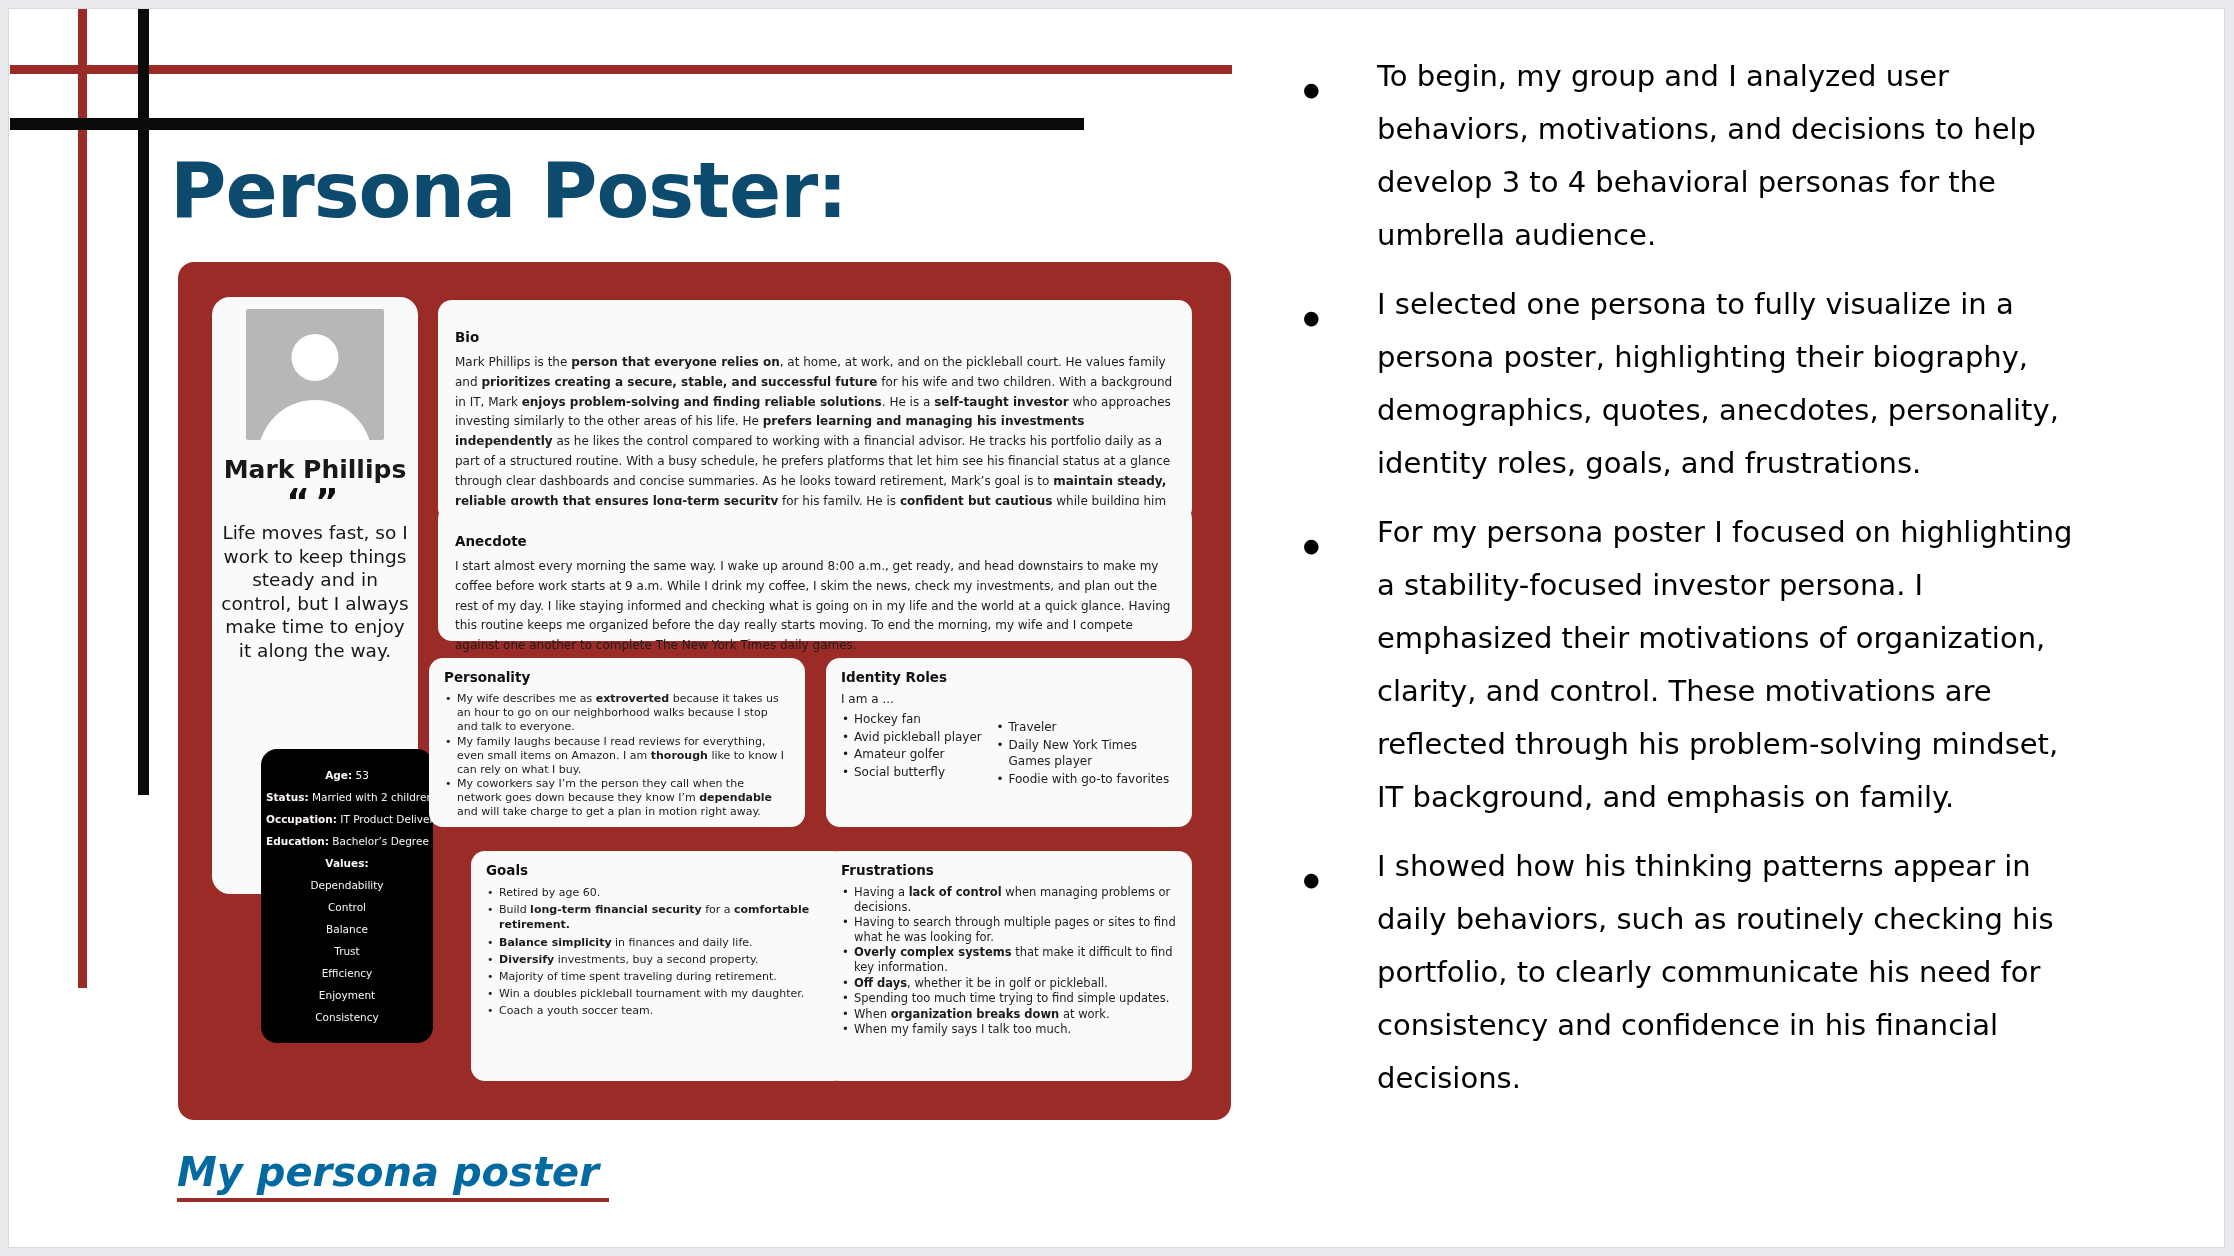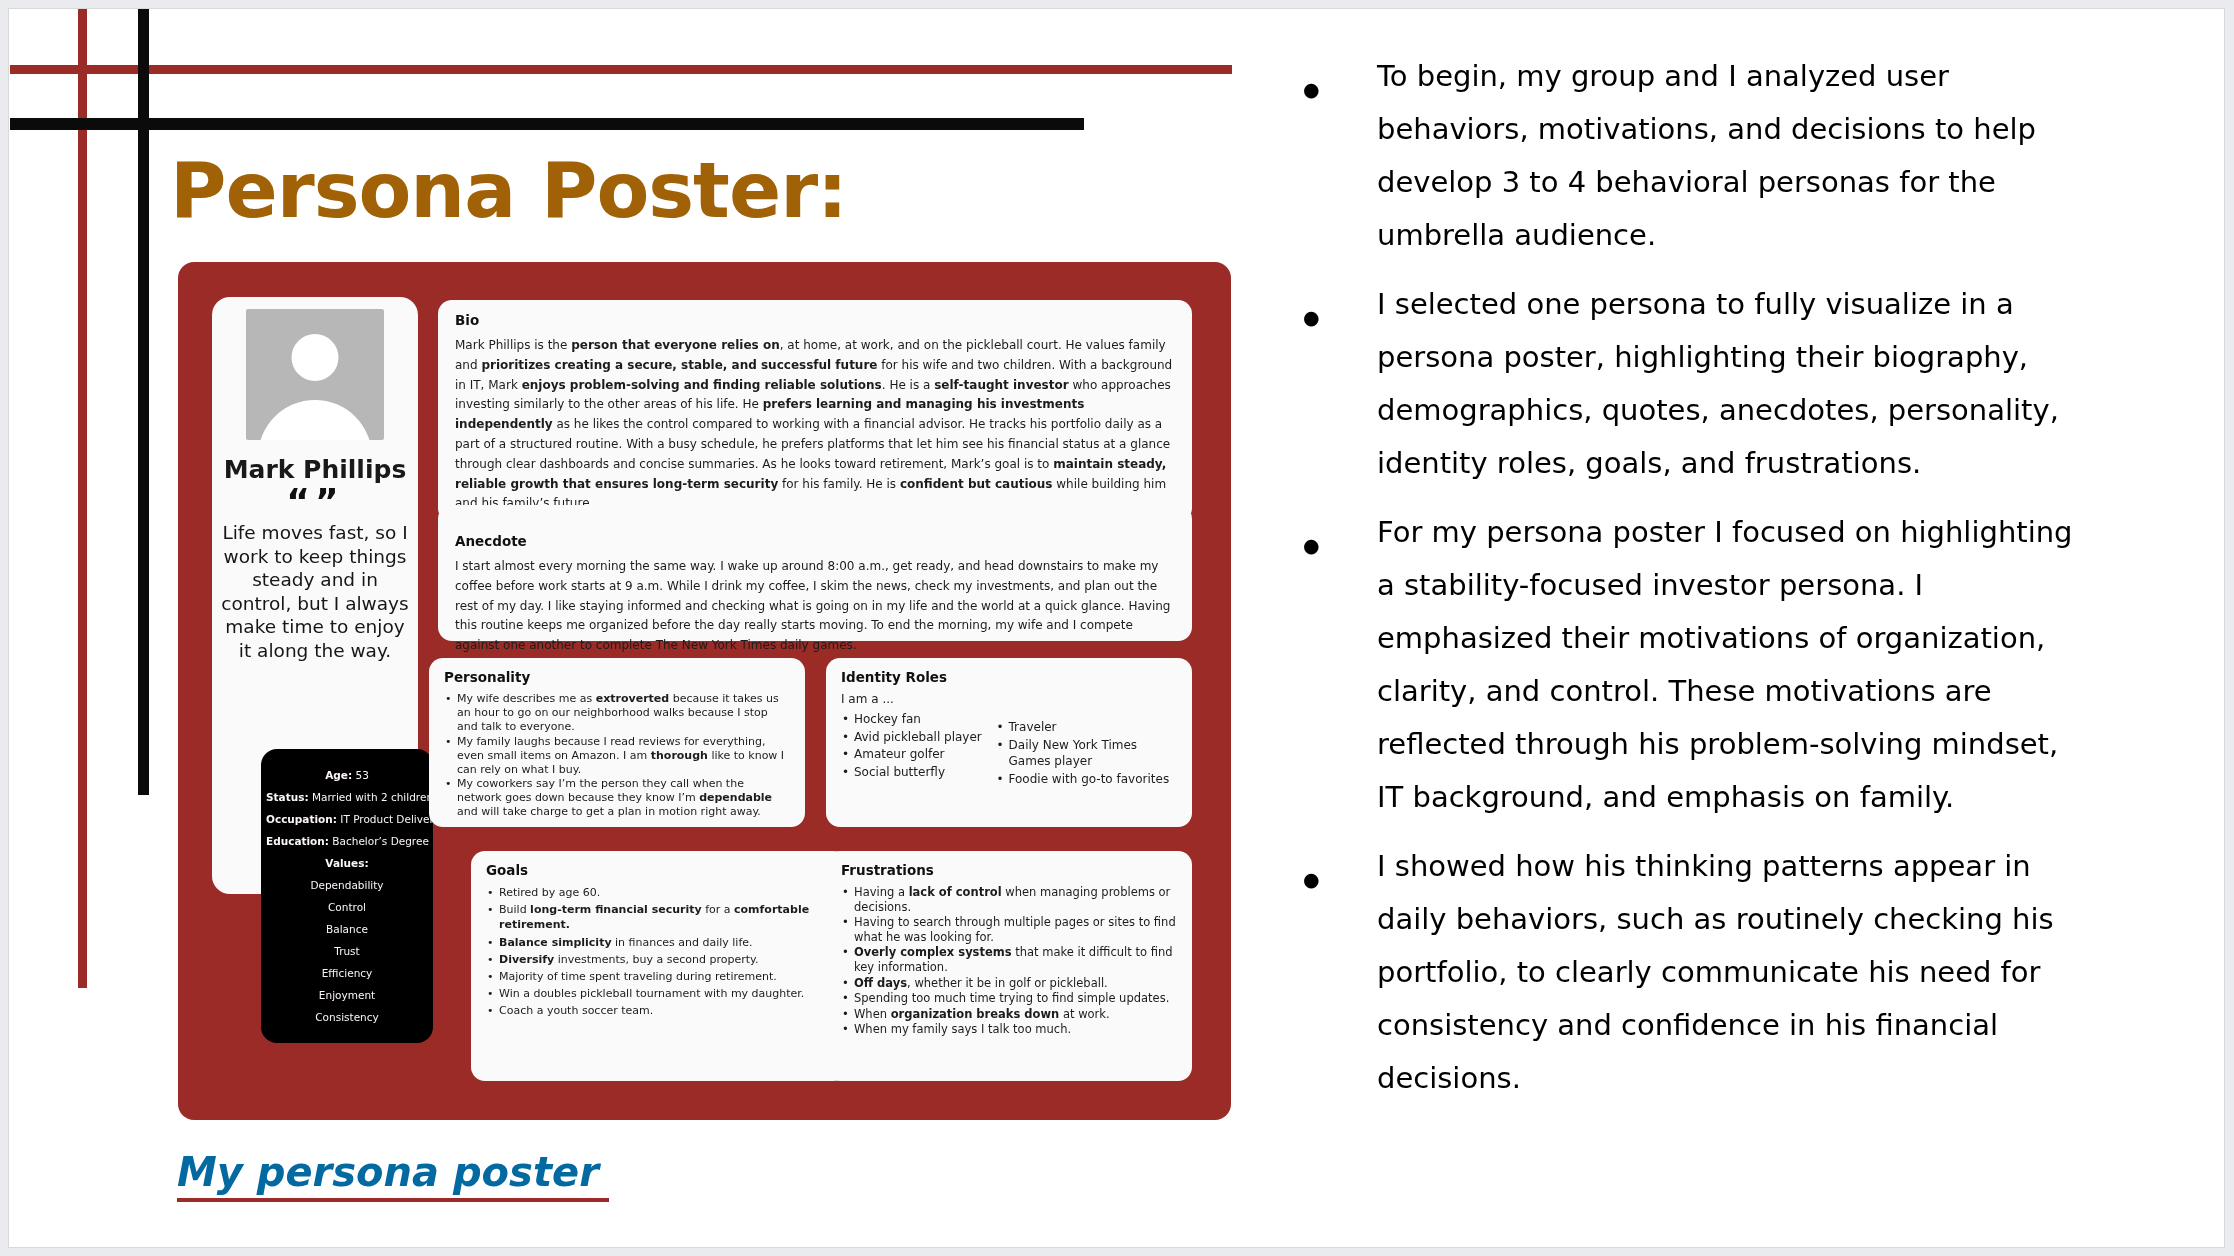--- a/index.html
+++ b/index.html
@@ -6,41 +6,41 @@
   .stage{position:relative;width:2234px;height:1256px;background:#e9ebee;overflow:hidden;}
   .slide{position:absolute;left:8px;top:8px;width:2217px;height:1240px;background:#ffffff;border:1px solid #d9d9d9;box-sizing:border-box;}
 
   
   .decor{position:absolute;}
   .line-red-v{left:78px;top:9px;width:9px;height:979px;background:#9a2b26;}
   .line-red-h{left:10px;top:65px;width:1222px;height:9px;background:#9a2b26;}
   .line-black-h{left:10px;top:118px;width:1074px;height:12px;background:#0b0b0b;}
   .line-black-v{left:138px;top:9px;width:11px;height:786px;background:#0b0b0b;}
 
-  .title{position:absolute;left:170px;top:146px;font-size:77px;font-weight:800;letter-spacing:-1px;color:#a16207;white-space:nowrap;}
+  .title{position:absolute;left:170px;top:146px;font-size:77px;font-weight:800;letter-spacing:-1px;color:#0c4a6e;white-space:nowrap;}
 
   
   .poster{position:absolute;left:178px;top:262px;width:1053px;height:858px;background:#9a2b26;border-radius:16px;}
   .card{position:absolute;background:#fbfafa;border-radius:14px;box-sizing:border-box;}
 
   
   .profile{left:34px;top:35px;width:206px;height:597px;border-radius:18px;padding:0;}
   .photo{position:relative;margin:12px auto 0;width:138px;height:131px;background:#b7b7b7;border-radius:2px;overflow:hidden;}
   .photo .head{position:absolute;left:50%;transform:translateX(-50%);top:25px;width:47px;height:47px;background:#fff;border-radius:50%;}
   .photo .shoulders{position:absolute;left:50%;transform:translateX(-50%);top:91px;width:114px;height:114px;background:#fff;border-radius:50%;}
   .name{margin-top:15px;text-align:center;font-size:25px;font-weight:600;color:#191919;}
   .quote-icon{margin-top:3px;text-align:center;font-size:36px;font-weight:800;line-height:30px;letter-spacing:5px;color:#111;}
   .quote{margin:4px 9px 0;text-align:center;font-size:18.5px;line-height:23.5px;color:#161616;}
   .demo{position:absolute;left:17px;top:452px;width:172px;height:294px;background:#000000;border-radius:16px;color:#fcf6f5;overflow:hidden;margin-left:32px;}
   .demo ul{list-style:none;margin:15px 0 0;padding:0 5px;text-align:center;}
   .demo li{font-size:10.5px;line-height:22px;white-space:nowrap;}
   .demo b{font-weight:700;}
 
   
-  .bio{left:260px;top:38px;width:754px;height:222px;padding:12px 17px;}
+  .bio{left:260px;top:38px;width:754px;height:222px;padding:29px 17px;}
   .anecdote{left:260px;top:243px;width:754px;height:136px;padding:28px 17px;}
   .personality{left:251px;top:396px;width:376px;height:169px;padding:11px 15px;}
   .identity{left:648px;top:396px;width:366px;height:169px;padding:11px 15px;}
   .goals{left:251px;top:589px;width:376px;height:230px;padding:11px 15px;margin-left:42px;}
   .frustrations{left:648px;top:589px;width:366px;height:230px;padding:11px 15px;}
   .card h3{margin:0;font-size:13.5px;font-weight:700;color:#101010;}
   .card p.body{margin:8px 0 0;font-size:12px;line-height:19.8px;color:#1c1c1c;}
   .small-list{list-style:none;margin:7px 0 0;padding:0;}
   .small-list li{position:relative;padding-left:13px;color:#1c1c1c;}
   .small-list li::before{content:"•";position:absolute;left:1px;}

